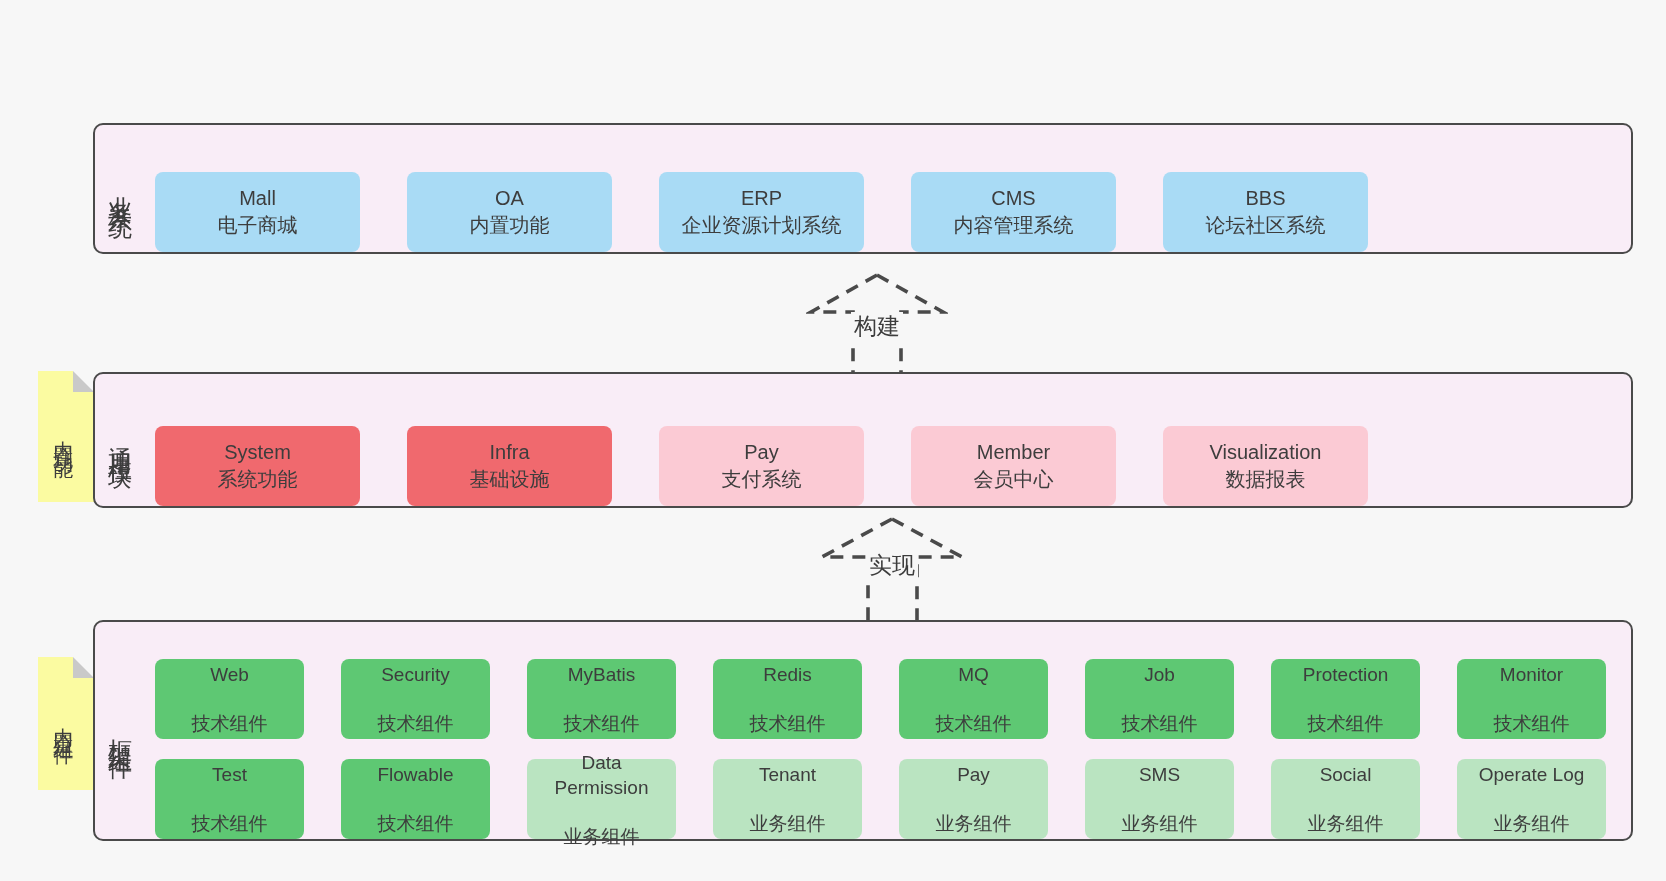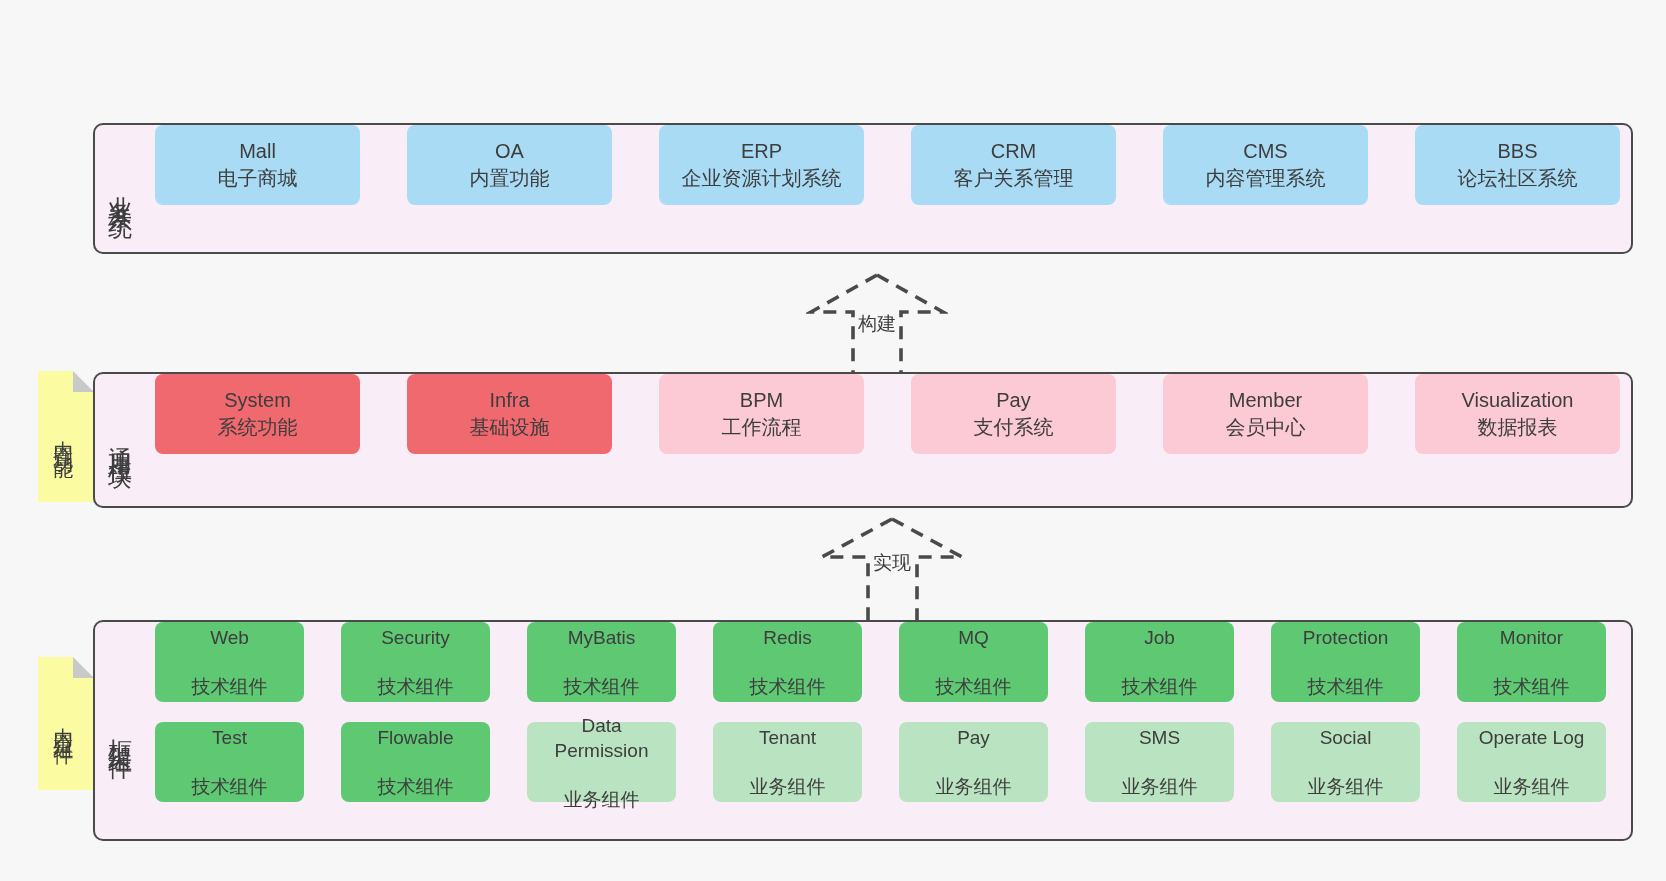--- a/index.html
+++ b/index.html
@@ -19,21 +19,21 @@
   .band-1{top:123px;height:131px;}
   .band-2{top:372px;height:136px;}
   .band-3{top:620px;height:221px;}
   .band-label{
     position:absolute;left:13px;top:50%;transform:translateY(-50%);
     writing-mode:vertical-rl;text-orientation:upright;
     font-size:24px;line-height:1;letter-spacing:6px;white-space:nowrap;
   }
   .band-rows{
     position:absolute;left:60px;top:0;right:4px;height:100%;
-    display:flex;flex-direction:column;justify-content:flex-start;align-items:flex-start;
+    display:flex;flex-direction:column;justify-content:flex-end;align-items:flex-start;
   }
   .band-row{display:flex;gap:47px;}
   .band-3 .band-row{gap:37px;}
   .band-row + .band-row{margin-top:20px;}
   
   .module-box{
     width:205px;height:80px;border-radius:8px;box-sizing:border-box;
     display:flex;flex-direction:column;align-items:center;justify-content:center;
     text-align:center;font-size:20px;line-height:27px;padding:2px 6px;
   }
@@ -59,21 +59,21 @@
   }
   
   .arrow{position:absolute;z-index:0;}
   .arrow svg{display:block;}
   .arrow path{
     fill:none;stroke:var(--line,#3d3d3d);stroke-width:3.6;
     stroke-dasharray:13 9;stroke-linejoin:miter;
   }
   .arrow-label{
     position:absolute;background:var(--page-bg,#f7f7f7);
-    padding:1px 3px;font-size:19px;line-height:1.15;white-space:nowrap;
+    padding:1px 3px;font-size:23px;line-height:1.15;white-space:nowrap;
     transform:translateX(-50%);
   }
   .arrow-1{left:806px;top:271px;width:142px;height:101px;}
   .arrow-2{left:820px;top:515px;width:144px;height:105px;}
   .arrow-1 .arrow-label{left:71px;top:41px;}
   .arrow-2 .arrow-label{left:72px;top:36px;}
 </style>
 </head>
 <body>
 
@@ -87,24 +87,20 @@
         </div>
         <div class="module-box v-blue">
           <div>OA</div>
           <div>内置功能</div>
         </div>
         <div class="module-box v-blue">
           <div>ERP</div>
           <div>企业资源计划系统</div>
         </div>
         <div class="module-box v-blue">
-          <div>CRM</div>
-          <div>客户关系管理</div>
-        </div>
-        <div class="module-box v-blue">
           <div>CMS</div>
           <div>内容管理系统</div>
         </div>
         <div class="module-box v-blue">
           <div>BBS</div>
           <div>论坛社区系统</div>
         </div>
       </div>
     </div>
 </section>
@@ -127,24 +123,20 @@
       <div class="band-row">
         <div class="module-box v-red">
           <div>System</div>
           <div>系统功能</div>
         </div>
         <div class="module-box v-red">
           <div>Infra</div>
           <div>基础设施</div>
         </div>
         <div class="module-box v-pink">
-          <div>BPM</div>
-          <div>工作流程</div>
-        </div>
-        <div class="module-box v-pink">
           <div>Pay</div>
           <div>支付系统</div>
         </div>
         <div class="module-box v-pink">
           <div>Member</div>
           <div>会员中心</div>
         </div>
         <div class="module-box v-pink">
           <div>Visualization</div>
           <div>数据报表</div>

